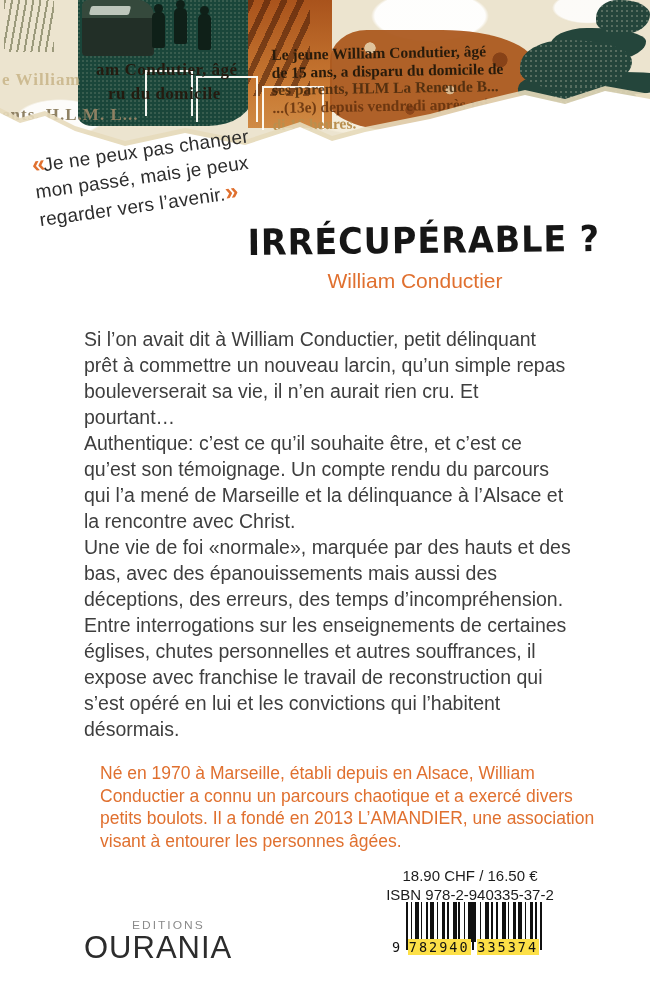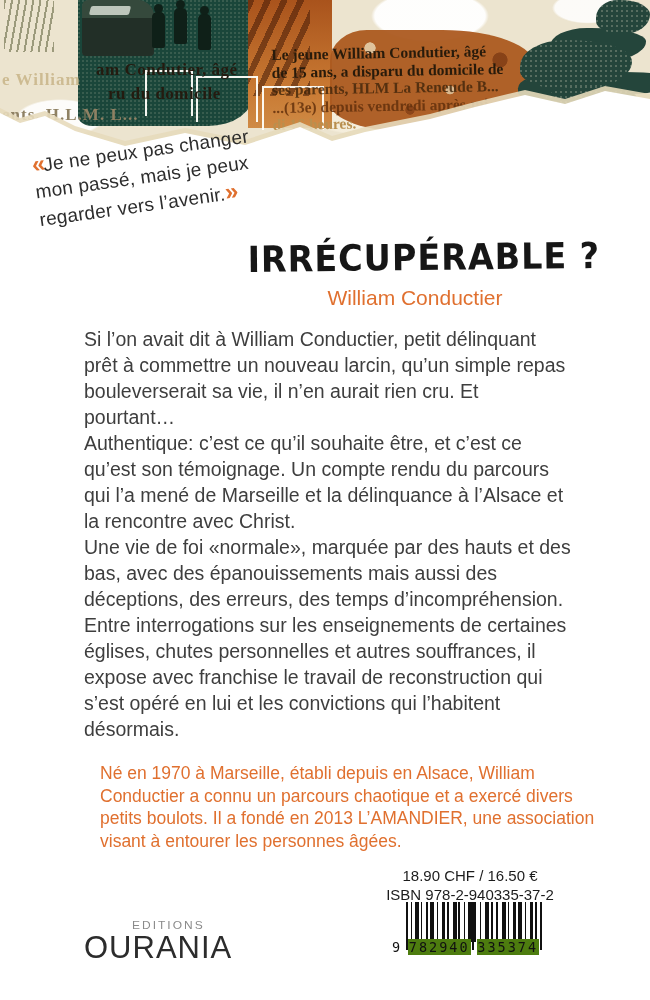--- a/index.html
+++ b/index.html
@@ -76,21 +76,21 @@
   .cr-4{color:rgba(99,48,12,.85);}
   .cr-5{color:#b98f4e;}
   .tear{position:absolute;left:0;bottom:0;width:650px;height:150px;pointer-events:none;}
   
   .quote{
     position:absolute;left:30px;top:152px;width:245px;transform:rotate(-8deg);
     transform-origin:left top;font-size:19px;line-height:26px;color:#2d2d2d;letter-spacing:.2px;
   }
   .qmark{color:var(--accent-orange,#e0702f);font-weight:bold;font-size:24px;letter-spacing:-2px;}
   
-  .title-block{position:absolute;left:235px;top:237px;width:360px;text-align:center;}
+  .title-block{position:absolute;left:235px;top:220px;width:360px;text-align:center;}
   .book-title{
     font-family:"DejaVu Sans",sans-serif;font-weight:700;font-size:36px;letter-spacing:1px;
     color:#161616;transform:scaleX(.93) rotate(-.6deg);transform-origin:center;white-space:nowrap;
   }
   .book-author{margin-top:8px;font-size:21px;color:var(--accent-orange,#e0702f);}
   
   .synopsis{position:absolute;left:84px;top:326px;width:489px;font-size:19.5px;line-height:26px;color:#3e3e3e;}
   .synopsis p{margin:0;}
   
   .bio{position:absolute;left:100px;top:762px;width:502px;font-size:17.5px;line-height:22.5px;color:var(--accent-orange,#e0702f);}
@@ -115,21 +115,21 @@
       #111 119px 120px, transparent 120px 124px, #111 124px 127px, transparent 127px 129px,
       #111 129px 131px, transparent 131px 134px, #111 134px 136px);
   }
   .guard{position:absolute;top:0;width:2px;height:48px;background:#111;}
   .guard-l{left:14px;} .guard-m{left:80px;} .guard-r{left:148px;}
   .bc-digits{
     position:absolute;left:0;top:37px;width:150px;display:flex;align-items:flex-start;
     font-family:"DejaVu Sans Mono",monospace;font-size:13.5px;letter-spacing:2px;color:#111;
   }
   .bc-digit-9{width:13px;background:#fff;}
-  .bc-g1,.bc-g2{flex:1;text-align:center;background:#4d7c0f;margin:0 3px;}
+  .bc-g1,.bc-g2{flex:1;text-align:center;background:#fde047;margin:0 3px;}
   
   .logo{position:absolute;left:84px;top:918px;color:#2c2c2c;}
   .logo-top{font-size:12px;letter-spacing:2px;color:#8a8a8a;transform:scaleY(.95);padding-left:48px;}
   .logo-name{font-size:31px;font-weight:300;letter-spacing:1px;transform:scaleY(1.02);margin-top:-2px;}
 </style>
 </head>
 <body>
 
 <div class="page">
 

